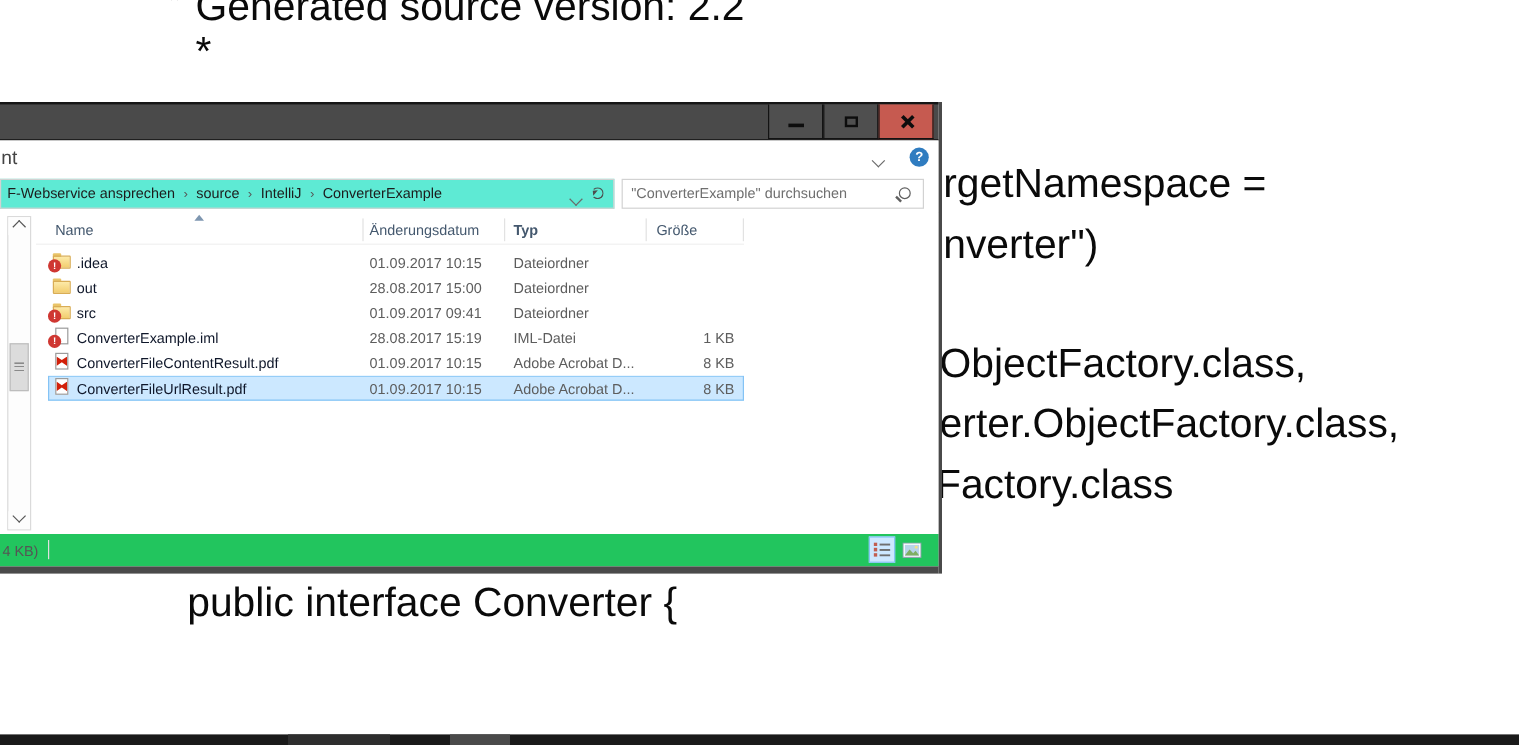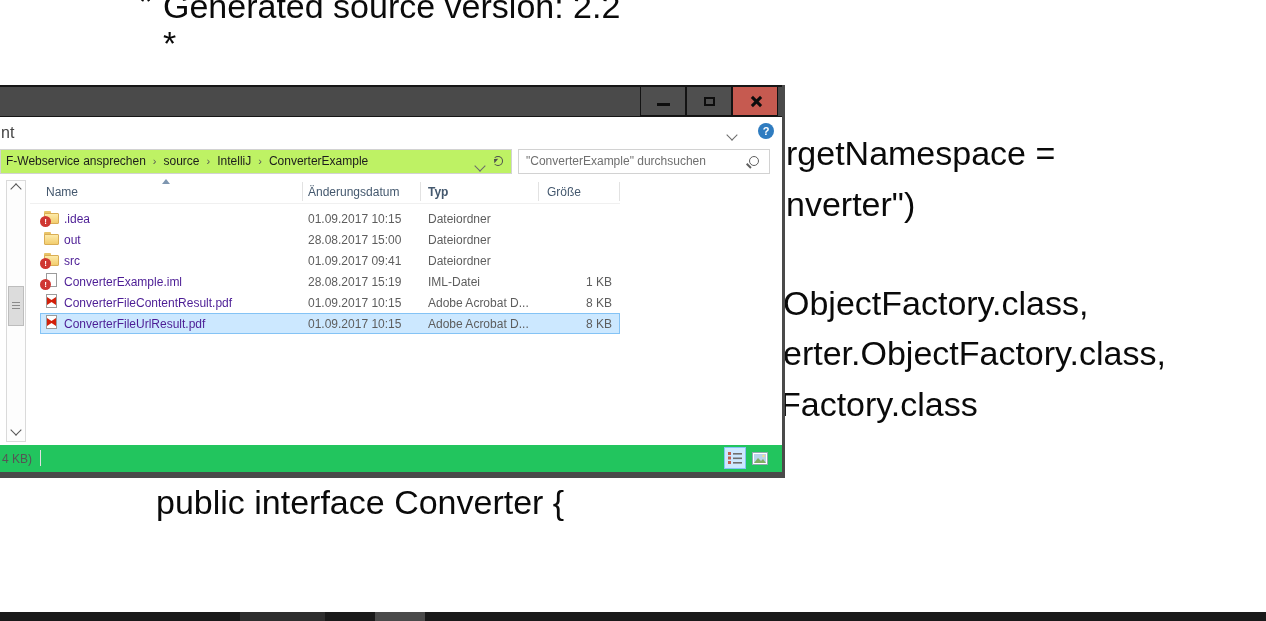--- a/index.html
+++ b/index.html
@@ -29,21 +29,21 @@
   .menu-frag{position:absolute;left:1px;top:7px;font-size:16px;color:#444;}
   .chev{display:inline-block;width:7px;height:7px;border-right:1.5px solid #6b6b6b;
         border-bottom:1.5px solid #6b6b6b;transform:rotate(45deg);}
   .ribbon-chevron{position:absolute;right:46px;top:8px;}
   .help-btn{position:absolute;right:8px;top:6px;width:16px;height:16px;border-radius:50%;
             background:#2f7cc0;color:#fff;font-size:11px;font-weight:bold;text-align:center;
             line-height:16px;border:none;padding:0;}
 
   .addressbar{position:relative;height:32px;display:flex;align-items:center;background:#fff;}
   .address-box{position:relative;width:512px;height:25px;border:1px solid #d2d2d2;box-sizing:border-box;
-               display:flex;align-items:center;font-size:12px;color:#1c1c1c;padding-left:5px;background:#bef264;}
+               display:flex;align-items:center;font-size:12px;color:#1c1c1c;padding-left:5px;background:#5eead4;}
   .crumb{cursor:default;}
   .crumb-sep{margin:0 7px;color:#555;font-size:11px;}
   .addr-chevron{position:absolute;right:27px;top:9px;}
   .refresh-icon{position:absolute;right:8px;top:6px;width:10px;height:10px;border:1.5px solid #4d4d4d;
                 border-radius:50%;border-left-color:transparent;box-sizing:border-box;}
   .refresh-icon::after{content:"";position:absolute;left:-3px;top:-1px;border:3px solid transparent;
                 border-right-color:#4d4d4d;transform:rotate(40deg);}
   .search-box{position:relative;margin-left:6px;width:252px;height:25px;border:1px solid #d2d2d2;
               box-sizing:border-box;display:flex;align-items:center;background:#fff;}
   .search-box input{border:none;outline:none;width:210px;font-size:12px;padding-left:7px;
@@ -73,21 +73,21 @@
   .h-div{position:absolute;top:2px;width:1px;height:19px;background:#e2e2e2;}
   .sort-arrow{position:absolute;left:132px;top:-1px;width:0;height:0;
               border-left:4px solid transparent;border-right:4px solid transparent;
               border-bottom:5px solid #7e96b0;}
   .header-underline{position:absolute;left:0;top:23px;width:590px;height:1px;background:#f0f0f0;}
 
   .file-list{position:relative;margin-left:10px;width:580px;margin-top:4px;}
   .file-row{position:relative;height:21px;font-size:12px;}
   .file-row.selected{background:#cce8ff;box-shadow:inset 0 0 0 1px #84c3f5;}
   .cell{position:absolute;top:4px;white-space:nowrap;}
-  .c-name{left:24px;color:#4c1d95;}
+  .c-name{left:24px;color:#0f172a;}
   .c-date{left:268px;color:#5d5d5d;}
   .c-type{left:388px;color:#5d5d5d;}
   .c-size{right:8px;color:#5d5d5d;}
 
   .fi{position:absolute;left:4px;top:2px;width:16px;height:16px;}
   .fi.folder::before,.fi.folder-alert::before{content:"";position:absolute;left:0;top:1px;width:7px;
       height:4px;background:#e9c468;border-radius:1px;}
   .fi.folder::after,.fi.folder-alert::after{content:"";position:absolute;left:0;top:3px;width:15px;
       height:11px;background:linear-gradient(#fdeaa8,#f2cd6e);border:1px solid #d9ad55;
       border-radius:1px;box-sizing:border-box;}

